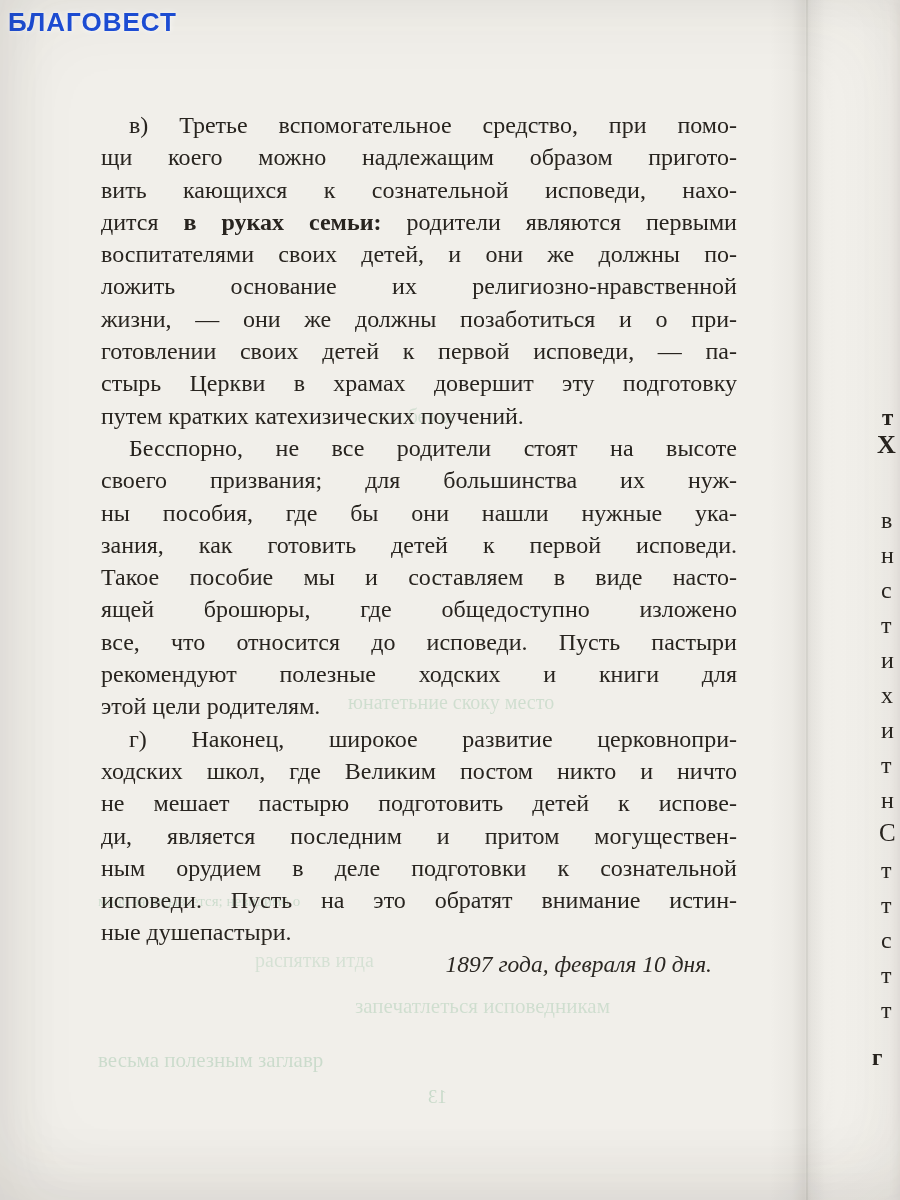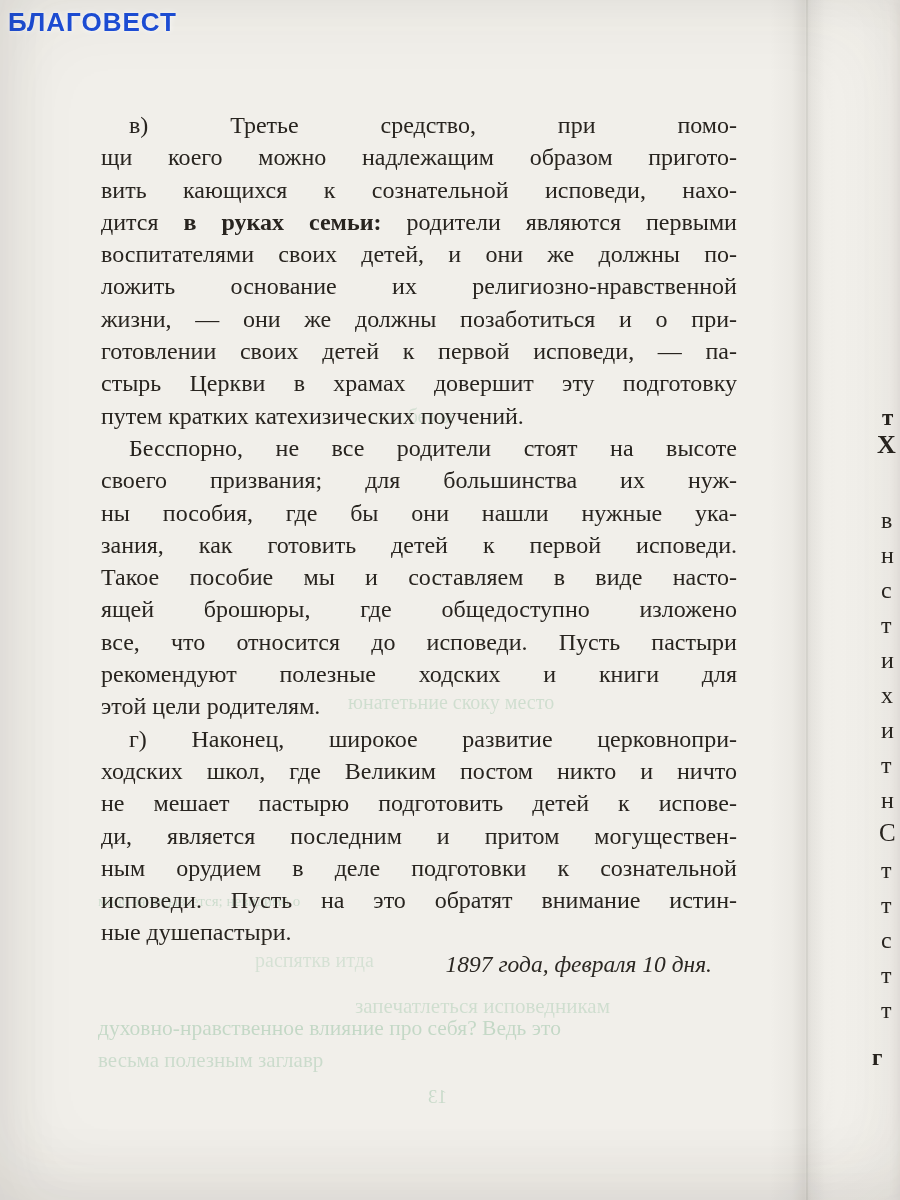--- a/index.html
+++ b/index.html
@@ -79,21 +79,20 @@
   <div class="right-page"></div>
   <div class="gutter"></div>
   <div class="crease-line"></div>
 
   <div class="ghosts">
       <span class="ghost" style="left: 392px; top: 404px; font-size: 20px; opacity: 0.13;">и без ы</span>
       <span class="ghost" style="left: 348px; top: 690px; font-size: 20px; opacity: 0.15;">юнатетьние скоку место</span>
       <span class="ghost" style="left: 98px; top: 892px; font-size: 15px; opacity: 0.16; text-align: center;">мало записывается; невидимо о</span>
       <span class="ghost" style="left: 255px; top: 948px; font-size: 20px; opacity: 0.12;">распяткв итда</span>
       <span class="ghost" style="left: 355px; top: 982px; font-size: 21px; opacity: 0.15; margin-top: 12px;">запечатлеться исповедникам</span>
-      <span class="ghost" style="left: 98px; top: 1016px; font-size: 21.5px; opacity: 0.2;">духовно-нравственное влияние про себя? Ведь это</span>
       <span class="ghost" style="left: 98px; top: 1048px; font-size: 21px; opacity: 0.17;">весьма полезным заглавр</span>
       <span class="ghost mirror" style="left: 428px; top: 1086px; font-size: 19px; opacity: 0.18;">13</span>
     </div>
 
   <div class="facing-edge">
       <span class="frag b" style="left: 882px; top: 406px; font-size: 23px;">т</span>
       <span class="frag b" style="left: 877px; top: 432px; font-size: 26px;">Х</span>
       <span class="frag" style="left: 881px; top: 508px; font-size: 24px;">в</span>
       <span class="frag" style="left: 881px; top: 543px; font-size: 24px;">н</span>
       <span class="frag" style="left: 881px; top: 578px; font-size: 24px;">с</span>
@@ -111,20 +110,21 @@
       <span class="frag" style="left: 881px; top: 998px; font-size: 24px;">т</span>
       <span class="frag b" style="left: 872px; top: 1046px; font-size: 23px;">г</span>
     </div>
 
   <div class="watermark" style="color: #1d4ed8;">БЛАГОВЕСТ</div>
 
   <div class="textblock" style="color: rgb(40, 36, 31);">
       <div class="line indent">
         <span class="w">в)</span>
         <span class="w">Третье</span>
+        <span class="w">вспомогательное</span>
         <span class="w">средство,</span>
         <span class="w">при</span>
         <span class="w">помо-</span>
       </div>
       <div class="line">
         <span class="w">щи</span>
         <span class="w">коего</span>
         <span class="w">можно</span>
         <span class="w">надлежащим</span>
         <span class="w">образом</span>

